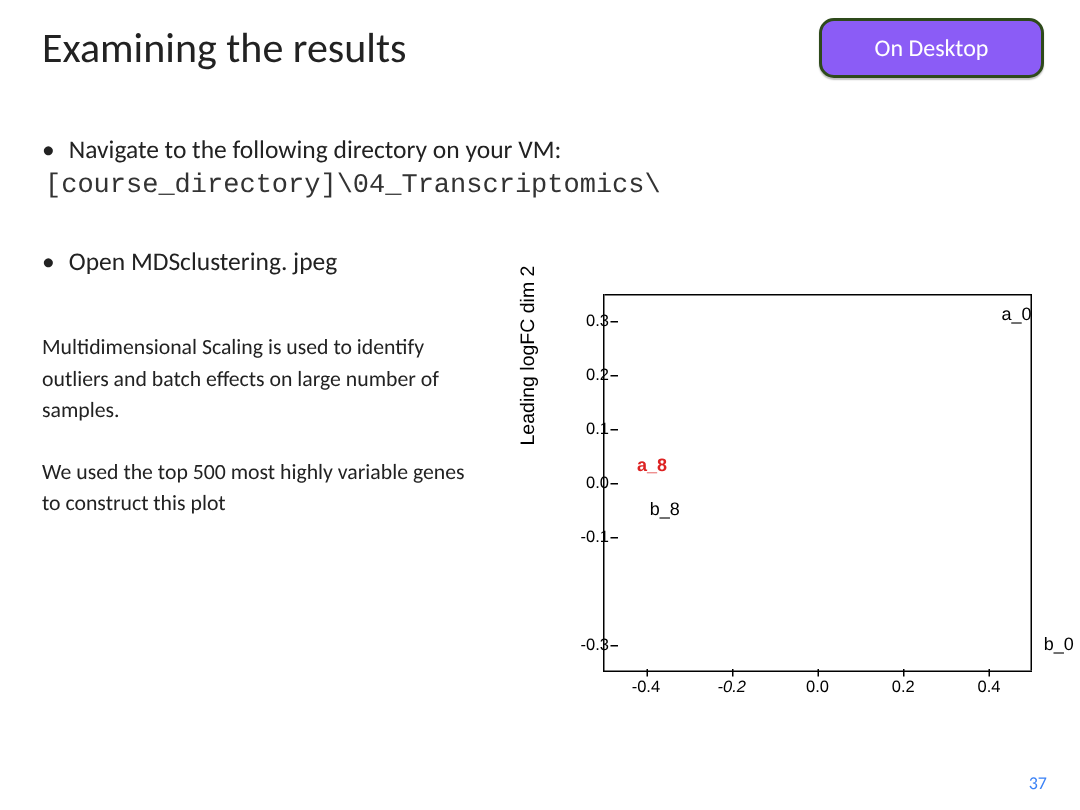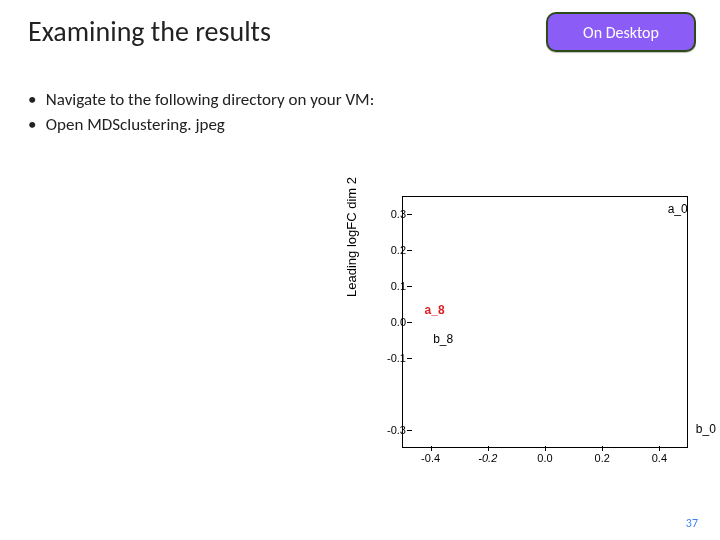--- a/index.html
+++ b/index.html
@@ -137,26 +137,31 @@
 
   <div class="badge">
     <span>On Desktop</span>
   </div>
 
   <div class="body">
     <div class="bullet-row">
       <span class="bullet">•</span>
       <span>Navigate to the following directory on your VM:</span>
     </div>
+    <div class="mono">[course_directory]\04_Transcriptomics\</div>
 
     <div class="bullet-row open-line">
       <span class="bullet">•</span>
       <span>Open MDSclustering. jpeg</span>
     </div>
 
+    <div class="small-block">
+      <p>Multidimensional Scaling is used to identify outliers and batch effects on large number of samples.</p>
+      <p>We used the top 500 most highly variable genes to construct this plot</p>
+    </div>
   </div>
 
   <div class="chart-wrap">
     <div class="ylabel">Leading logFC dim 2</div>
     <div class="plot">
       <div class="plot-top"></div>
       <div class="plot-right"></div>
     </div>
     <div class="y-ticks" id="y-ticks">
         <div class="y-tick" style="top: 232px;">-0.3</div>

